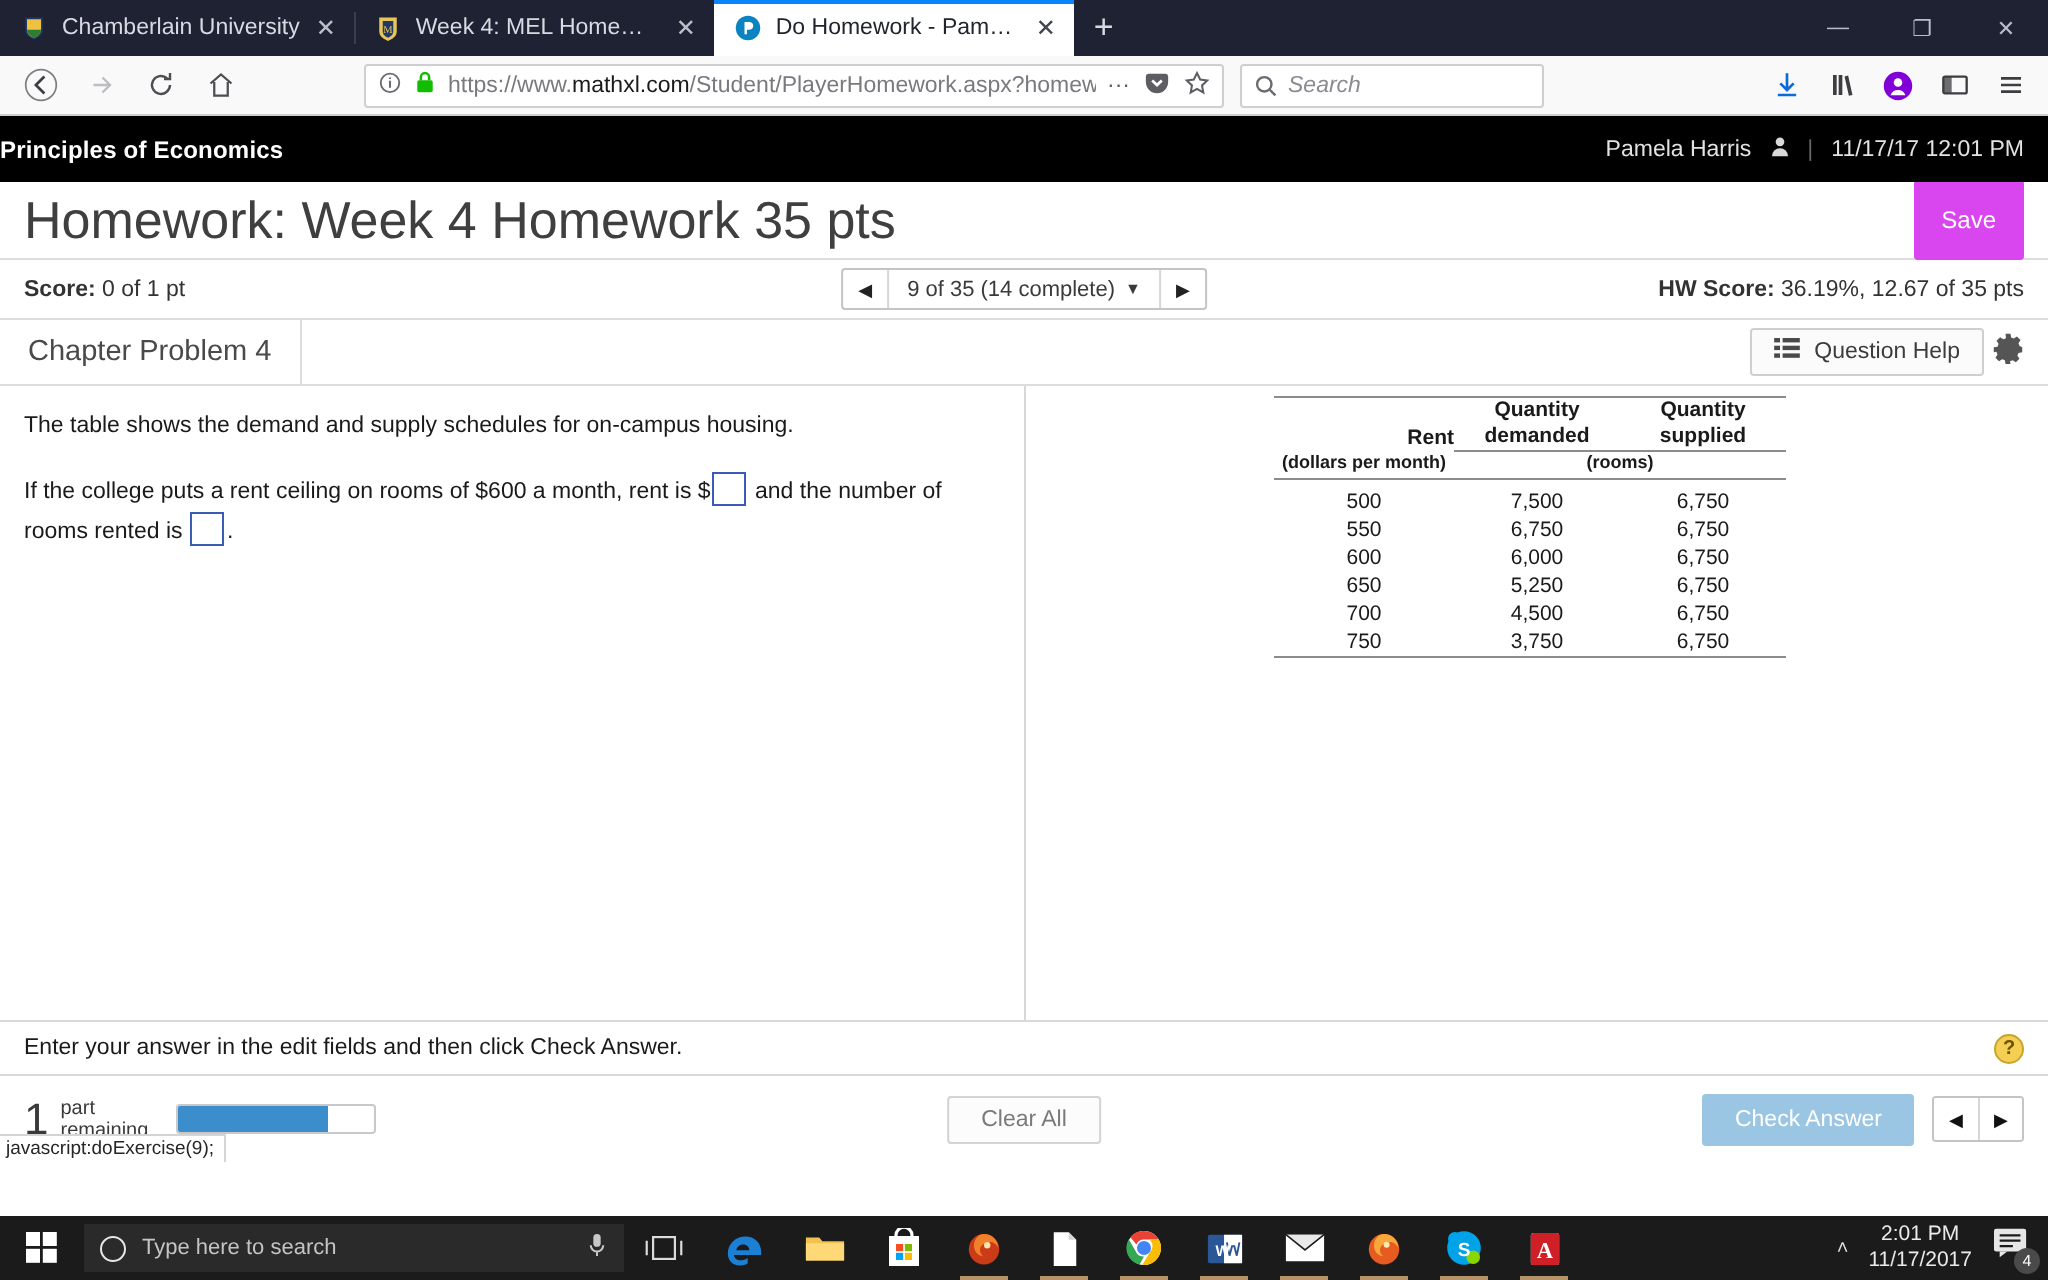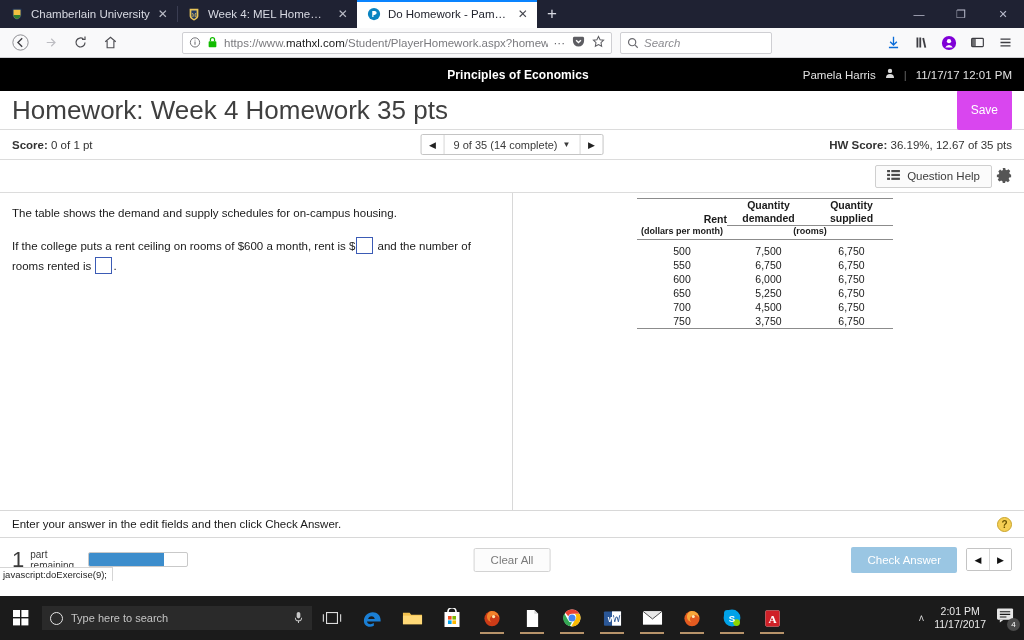--- a/index.html
+++ b/index.html
@@ -82,21 +82,21 @@
   .navright { margin-left: auto; display: flex; align-items: center; gap: 2px; }
   .navright .navbtn { width: 26px; }
 
   
   .mxl-header {
     height: 33px; background: #000000; color: #ffffff;
     display: flex; align-items: center; position: relative;
     font-size: 12px;
   }
   .mxl-course {
-    position: absolute; left: 12px; right: 0; text-align: center;
+    position: absolute; left: 0; right: 0; text-align: left;
     font-weight: bold; font-size: 12px; letter-spacing: .1px;
   }
   .mxl-user {
     margin-left: auto; margin-right: 12px; display: flex;
     align-items: center; gap: 9px; font-size: 11.5px; color: #e2e2e2;
     z-index: 2;
   }
   .mxl-user .sep { color: #666; }
 
   
@@ -232,21 +232,21 @@
   }
   .navpair div + div { border-left: 1px solid #d7d7d7; }
   .statusbar {
     position: absolute; left: 0; bottom: 0; background: #ffffff;
     border: 1px solid #d5d5d5; border-left: none; border-bottom: none;
     font-size: 9.5px; color: #262626; padding: 1px 5px 1px 3px;
   }
 
   
   .taskbar {
-    position: absolute; left: 0; bottom: 0; width: 1024px; height: 44px;
+    position: absolute; left: 0; bottom: 0; width: 1024px; height: 32px;
     background: #1b1b1b; display: flex; align-items: center;
   }
   .start {
     width: 42px; height: 32px; display: flex; align-items: center;
     justify-content: center;
   }
   .tb-search {
     width: 270px; height: 24px; background: #2a2a2a; display: flex;
     align-items: center; gap: 8px; padding: 0 8px; color: #c4c4c4;
     font-size: 11px;
@@ -452,20 +452,21 @@
       <div class="pager-arrow">▶</div>
     </div>
 
     <div class="score-right">
       <b>HW Score:</b>
       <span>36.19%, 12.67 of 35 pts</span>
     </div>
   </div>
 
   <div class="prob-row">
+    <div class="prob-tab">Chapter Problem 4</div>
     <div class="prob-actions">
       <div class="qhelp-btn">
         <span>
           <svg width="13" height="11" viewBox="0 0 14 12">
               <rect x="0" y="0" width="3.2" height="2.4" fill="#4a4a4a"></rect>
               <rect x="4.6" y="0" width="9.4" height="2.4" fill="#4a4a4a"></rect>
               <rect x="0" y="4.2" width="3.2" height="2.4" fill="#4a4a4a"></rect>
               <rect x="4.6" y="4.2" width="9.4" height="2.4" fill="#4a4a4a"></rect>
               <rect x="0" y="8.4" width="3.2" height="2.4" fill="#4a4a4a"></rect>
               <rect x="4.6" y="8.4" width="9.4" height="2.4" fill="#4a4a4a"></rect>

